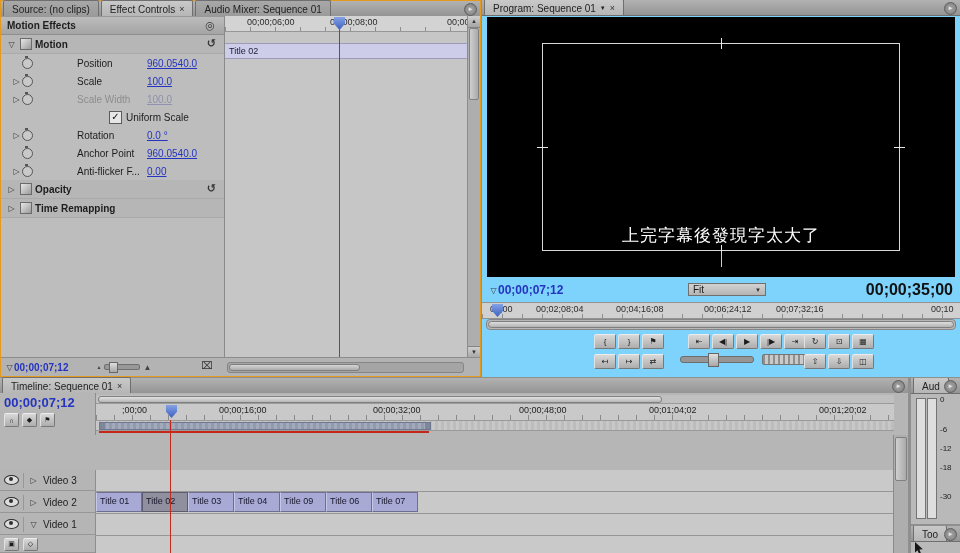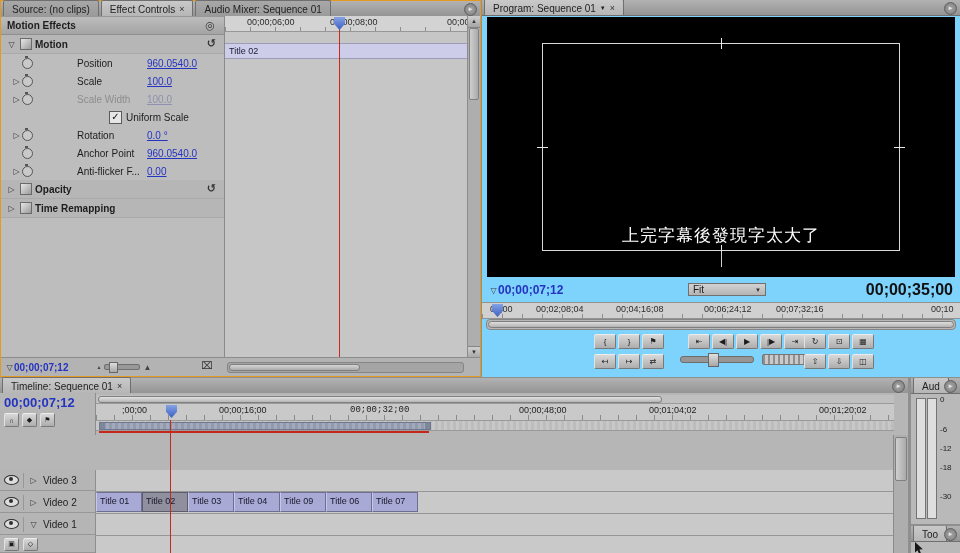--- a/index.html
+++ b/index.html
@@ -139,21 +139,21 @@
   .tl-viewbar{position:absolute;left:0;right:0;top:2px;height:8px;background:#c0c0c0;border-bottom:1px solid #9b9b9b;}
   .tl-viewbar i{position:absolute;left:2px;top:1px;width:562px;height:5px;background:linear-gradient(#e2e2e2,#b5b5b5);
                 border:1px solid #808080;border-radius:3px;}
   .tl-numbers{position:absolute;left:0;right:0;top:11px;height:16px;background:#c9c9c9;border-bottom:1px solid #9a9a9a;
               font-size:9px;color:#222;}
   .tl-numbers .ticks{position:absolute;left:0;right:0;bottom:0;height:5px;
                      background:repeating-linear-gradient(90deg,#8a8a8a 0 1px,transparent 1px 18px);}
   .tl-numbers .labels span{position:absolute;top:1px;}
   .tl-numbers .labels span:nth-child(1){left:14px;margin-left:12px;}
   .tl-numbers .labels span:nth-child(2){left:123px;}
-  .tl-numbers .labels span:nth-child(3){left:254px;font-family:Liberation Mono, monospace;}
+  .tl-numbers .labels span:nth-child(3){left:277px;}
   .tl-numbers .labels span:nth-child(4){left:423px;}
   .tl-numbers .labels span:nth-child(5){left:553px;}
   .tl-numbers .labels span:nth-child(6){left:723px;}
   .tl-workarea{position:absolute;left:0;right:0;top:28px;height:9px;border-bottom:1px solid #9a9a9a;
                background:repeating-linear-gradient(90deg,#c8c8c8 0 3px,#bdbdbd 3px 6px);}
   .wa-seg{position:absolute;left:3px;top:1px;width:330px;height:6px;border:1px solid #6f7890;
           background:repeating-linear-gradient(90deg,#a2aabc 0 3px,#929bae 3px 6px);}
   .wa-seg i{position:absolute;top:0;width:5px;height:6px;background:#7e8799;}
   .wa-seg i.r{right:0;}
   .tl-render{position:absolute;left:3px;top:38px;width:330px;height:2px;background:#c5281b;}

